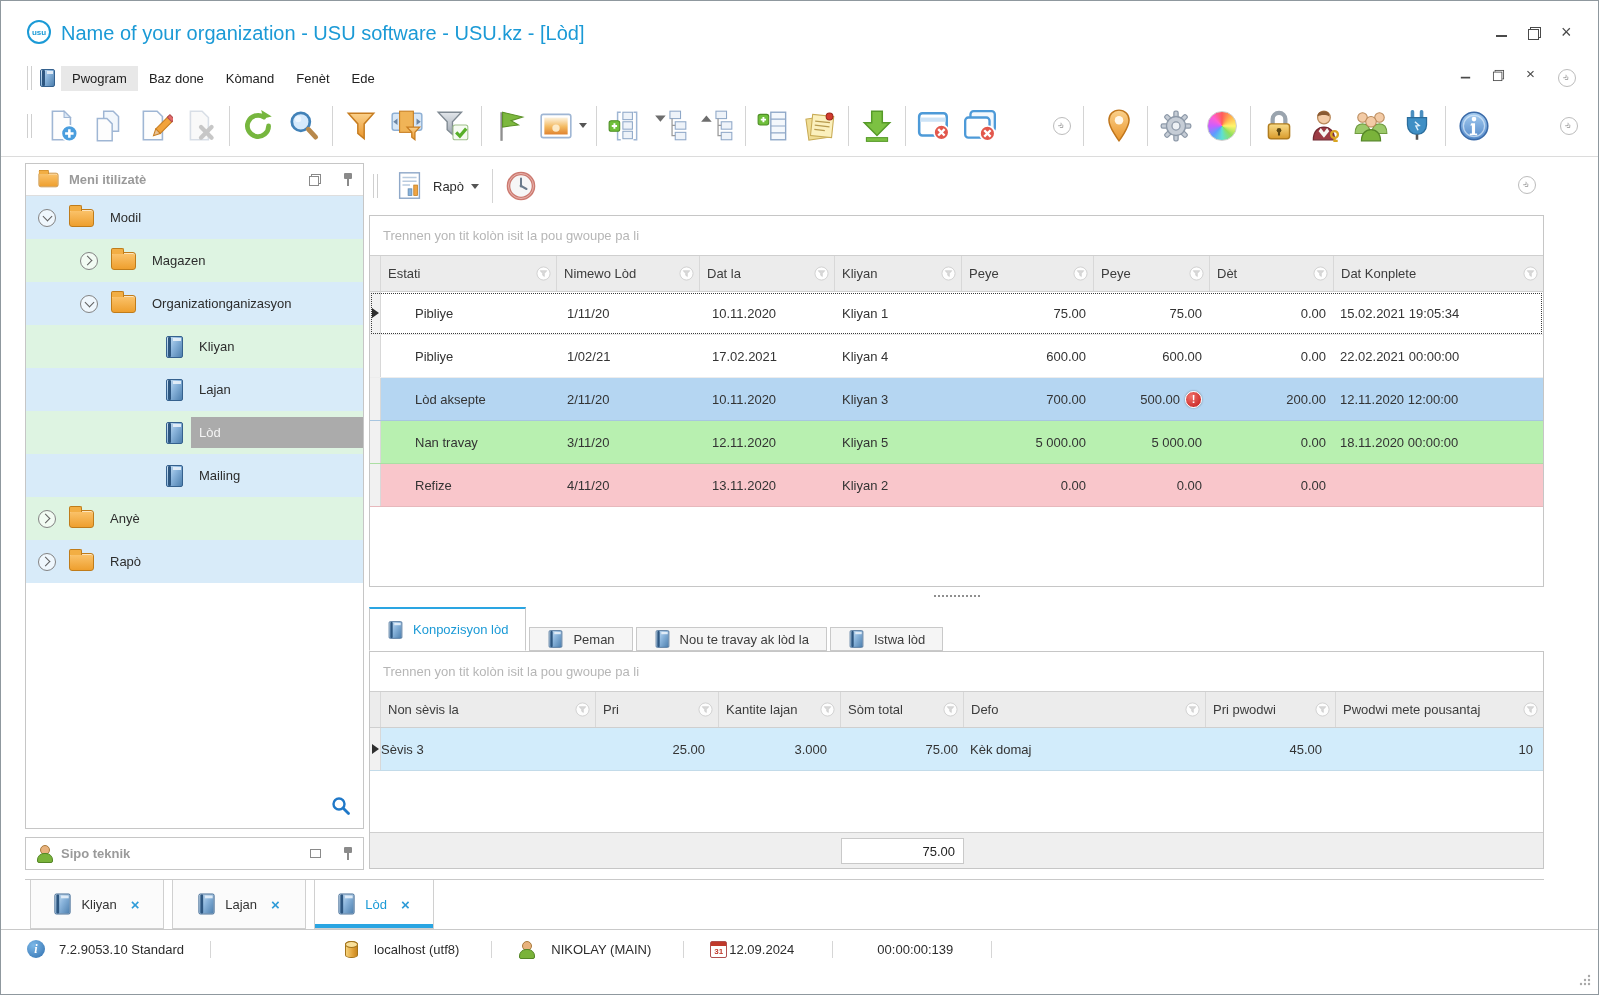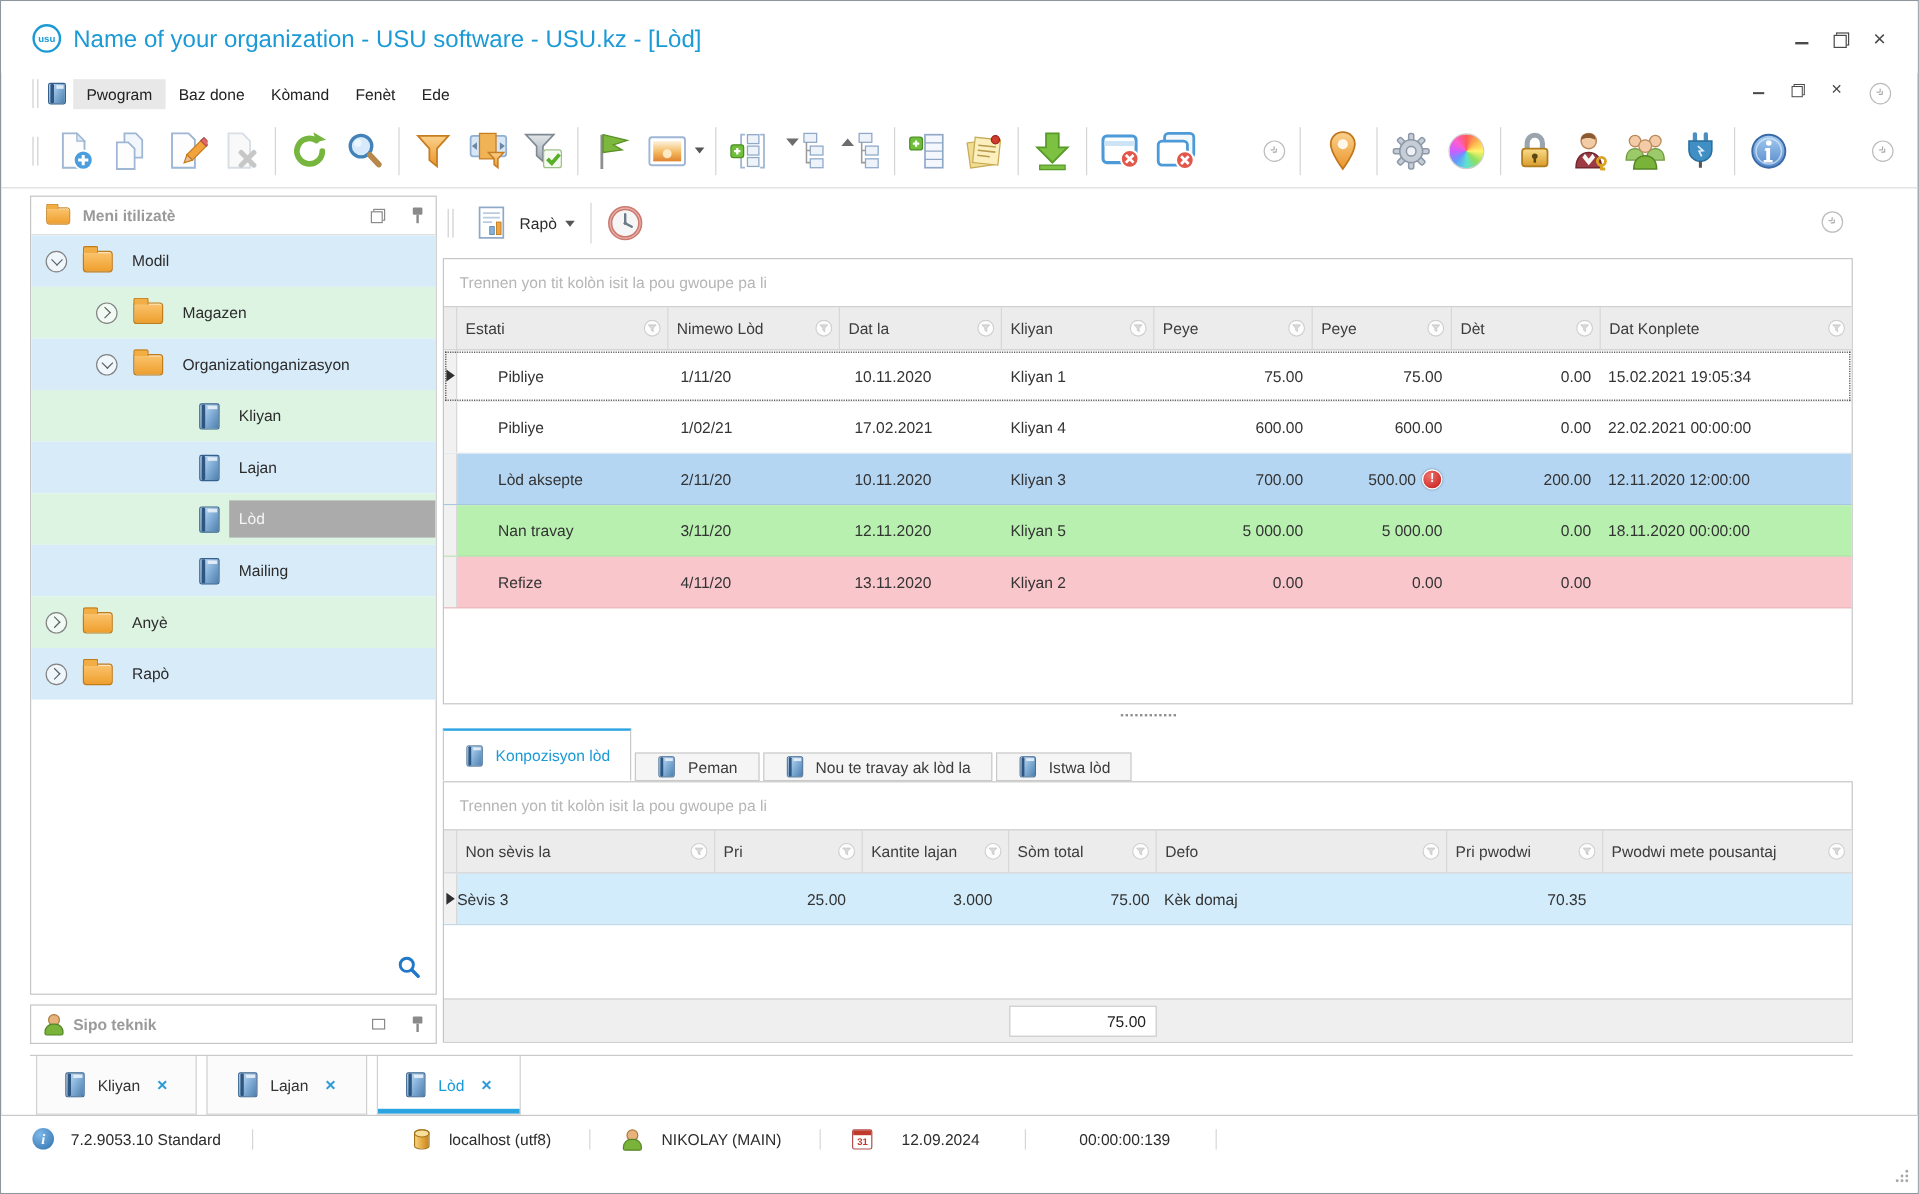--- a/index.html
+++ b/index.html
@@ -756,21 +756,22 @@
     </div>
     <div class="grow r-selblue">
       <div class="cell d0 cind">
           <span class="rowarrow"></span>
         </div>
       <div class="cell d1">Sèvis 3</div>
       <div class="cell d2 ar">25.00</div>
       <div class="cell d3 ar">3.000</div>
       <div class="cell d4 ar">75.00</div>
       <div class="cell d5">Kèk domaj</div>
-      <div class="cell d6 ar">70.35</div>
+      <div class="cell d6 ar">45.00</div>
+      <div class="cell d7 ar">10</div>
     </div>
     <div class="gfooter">
       <div class="totalbox">75.00</div>
     </div>
   </div>
 
   <div class="mditabs">
     <div class="mtab">
       <span class="book"></span>
       <span>Kliyan</span>
@@ -795,21 +796,21 @@
       <span class="ssep" style="margin-left:26px"></span>
       <span class="dbicon" style="margin-left:134px"></span>
       <span style="margin-left:16px">localhost (utf8)</span>
       <span class="ssep" style="margin-left:32px"></span>
       <span class="person" style="margin-left:26px"></span>
       <span style="margin-left:16px">NIKOLAY (MAIN)</span>
       <span class="ssep" style="margin-left:32px"></span>
       <span class="calicon" style="margin-left:26px">
           <span class="calday">31</span>
         </span>
-      <span style="margin-left:24px">12.09.2024</span>
+      <span style="margin-left:2px">12.09.2024</span>
       <span class="ssep" style="margin-left:38px"></span>
       <span style="margin-left:44px">00:00:00:139</span>
       <span class="ssep" style="margin-left:38px"></span>
     </div>
     <svg class="rgrip" width="13" height="13" viewBox="0 0 13 13">
         <g fill="#a7a7a7">
           <circle cx="11" cy="3" r="1.2"></circle>
           <circle cx="11" cy="7" r="1.2"></circle>
           <circle cx="11" cy="11" r="1.2"></circle>
           <circle cx="7" cy="7" r="1.2"></circle>

